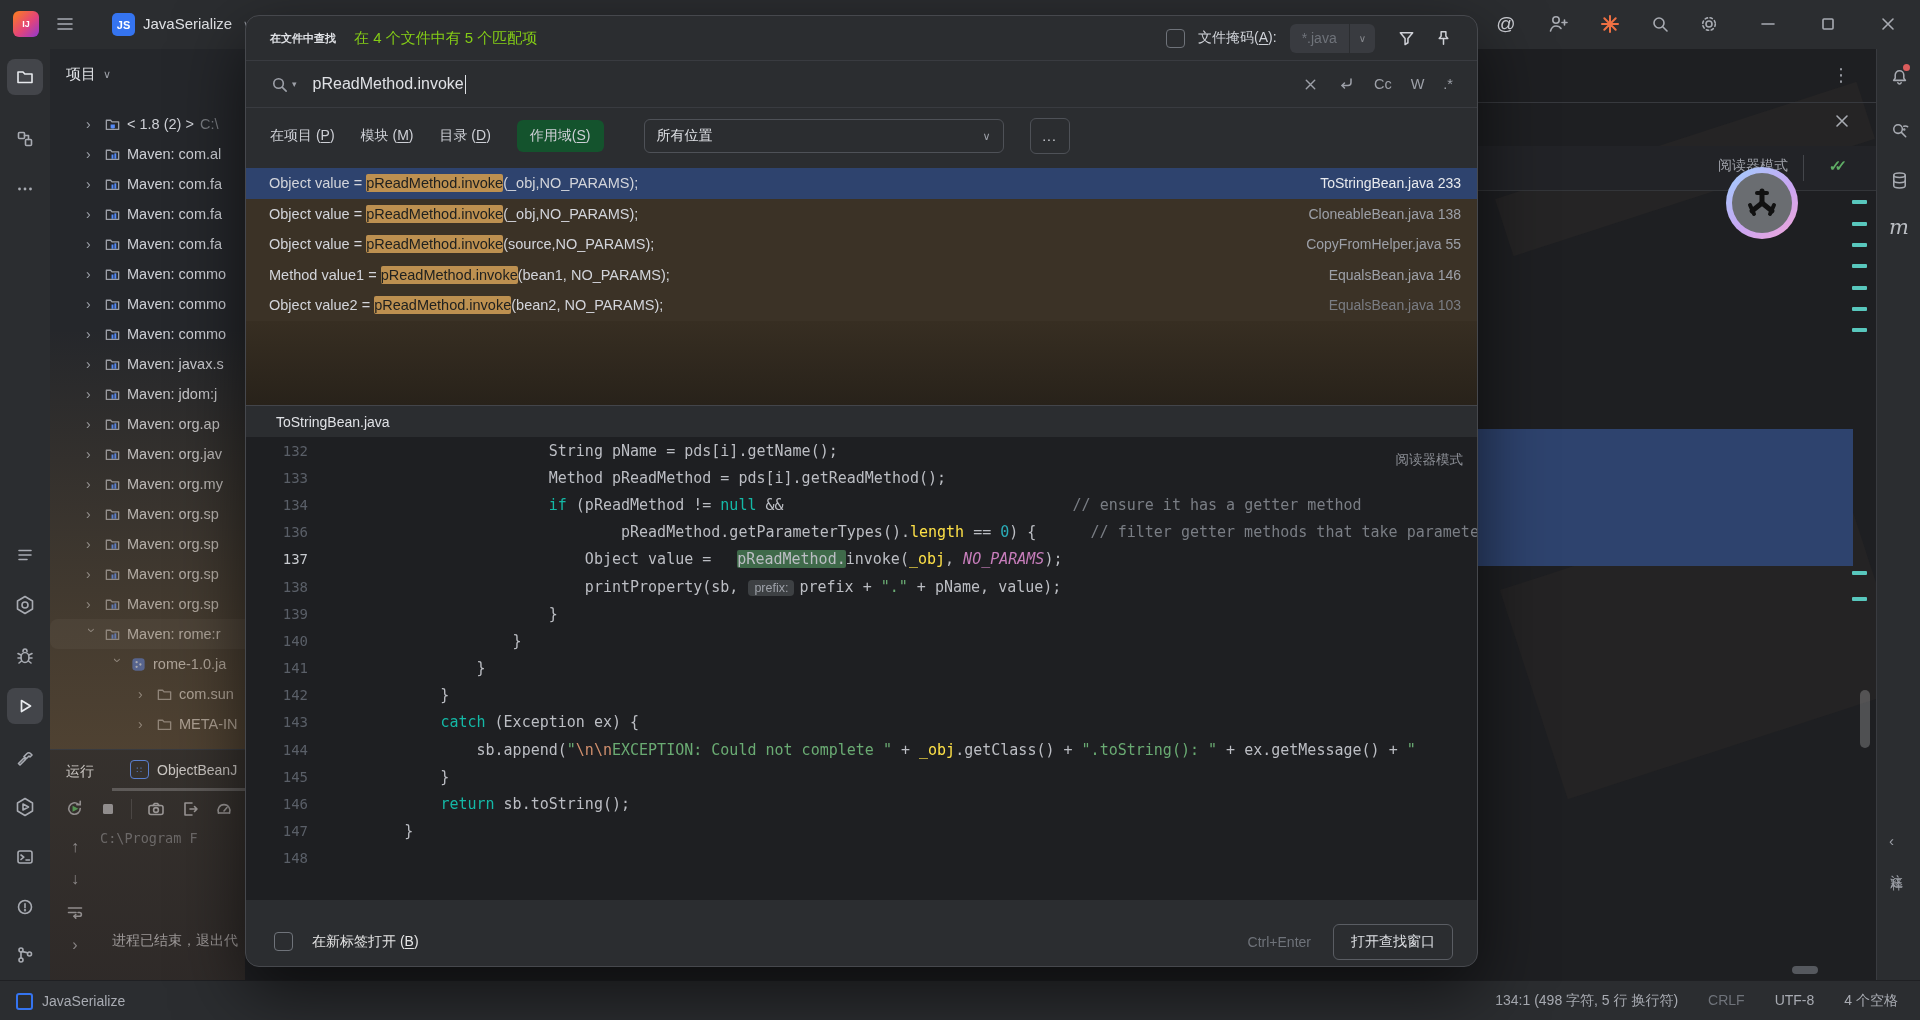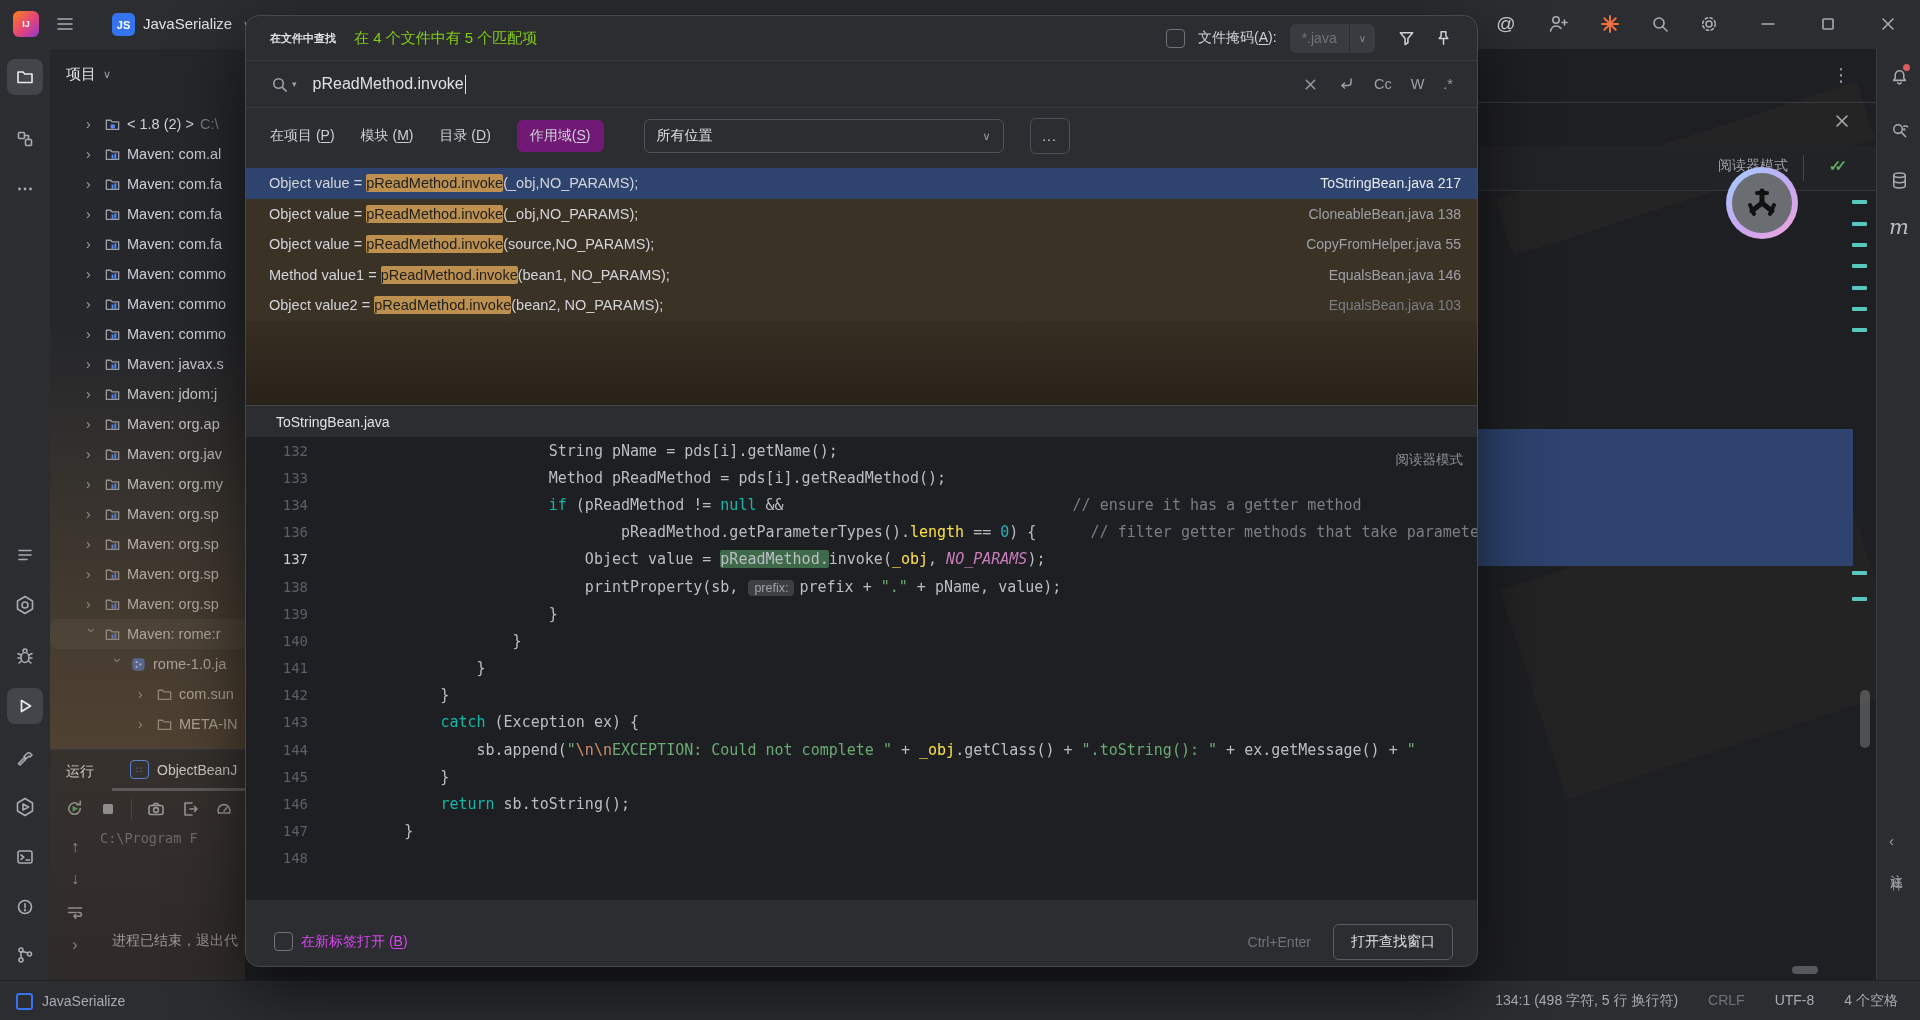--- a/index.html
+++ b/index.html
@@ -104,21 +104,21 @@
   #mask-combo .sep{width:1px;height:29px;background:#2b2d30;}
   #mask-combo .ar{padding:0 9px;color:#87898e;font-size:10px;}
 
   #dlg-search{position:absolute;left:0;top:44px;width:100%;height:48px;border-top:1px solid #393b40;border-bottom:1px solid #393b40;
               display:flex;align-items:center;padding:0 24px;box-sizing:border-box;}
   #q-text{font-size:16px;color:#dfe1e5;margin-left:16px;}
   #caret{display:inline-block;width:1px;height:19px;background:#dfe1e5;vertical-align:-4px;margin-left:1px;}
   #search-opts{margin-left:auto;display:flex;gap:19px;align-items:center;color:#9da0a8;font-size:14.5px;}
 
   #dlg-filters{position:absolute;left:0;top:92px;width:100%;height:56px;display:flex;align-items:center;padding:0 24px;box-sizing:border-box;gap:26px;font-size:14px;color:#ced0d6;}
-  #scope-chip{background:#701a75;border-radius:6px;padding:7px 13px;}
+  #scope-chip{background:#14532d;border-radius:6px;padding:7px 13px;}
   #scope-combo{width:360px;height:34px;border:1px solid #4e5157;border-radius:6px;display:flex;align-items:center;padding:0 12px;box-sizing:border-box;color:#dfe1e5;margin-left:14px;}
   #scope-combo .ar{margin-left:auto;color:#9da0a8;font-size:11px;}
   #more-btn{width:38px;height:34px;border:1px solid #4e5157;border-radius:6px;display:flex;align-items:center;justify-content:center;color:#ced0d6;letter-spacing:1px;}
 
   #results{position:absolute;left:0;top:152px;width:100%;}
   .res-row{height:30.5px;display:flex;align-items:center;padding:0 16px 0 23px;box-sizing:border-box;font-size:14.5px;background:#3b3226;}
   .res-row.sel{background:#2e436e;}
   .res-text{color:#d3d5db;white-space:pre;}
   .res-match{background:#bd9050;color:#20211f;border-radius:2px;padding:1px 0;}
   .res-file{margin-left:auto;color:#9da0a8;font-size:14px;white-space:nowrap;}
@@ -129,25 +129,25 @@
   #prev-head{position:absolute;left:0;top:389px;width:100%;height:32px;border-top:1px solid #43454a;display:flex;align-items:center;padding:0 30px;box-sizing:border-box;font-size:14px;color:#dfe1e5;background:#2b2d30;}
   #codearea{position:absolute;left:0;top:421px;width:100%;height:463px;background:#1e1f22;overflow:hidden;border-radius:0;}
   #reader1{position:absolute;right:14px;top:14px;font-size:13.5px;color:#8b8e95;z-index:5;}
   .cl{height:27.2px;display:flex;align-items:center;font-family:"DejaVu Sans Mono",monospace;font-size:15px;}
   .ln{width:62px;flex:none;text-align:right;color:#5a5f68;font-size:14px;padding-right:0;}
   .ln.cur{color:#c8cbd0;}
   .lc{white-space:pre;padding-left:24px;}
   .s-d{color:#bcbec4;} .s-kw{color:#14b8a6;text-align:right;} .s-str{color:#6aab73;} .s-esc{color:#cf8e6d;}
   .s-num{color:#2aacb8;} .s-fld{color:#fde047;} .s-cst{color:#c77dbb;font-style:italic;}
   .s-cm{color:#7a7e85;}
-  .s-mt{background:#3f6a4a;border-radius:2px;}
+  .s-mt{background:#3f6a4a;border-radius:2px;margin-left:17px;}
   .s-hint{background:#3d4043;color:#9da0a8;border-radius:4px;padding:1px 6px;font-size:12.5px;font-family:"Liberation Sans",sans-serif;margin:0 5px 0 1px;}
 
   #dlg-bottom{position:absolute;left:0;top:901px;width:100%;height:49px;display:flex;align-items:center;padding:0 24px 0 28px;box-sizing:border-box;}
-  #newtab-label{margin-left:8px;font-size:14px;color:#d946ef;}
+  #newtab-label{margin-left:19px;font-size:14px;color:#e5e5e5;}
   #dlg-bottom-right{margin-left:auto;display:flex;align-items:center;gap:22px;}
   #shortcut{color:#6f737a;font-size:14px;margin-left:28px;}
   #open-btn{border:1px solid #5a5d63;border-radius:6px;padding:8px 17px;font-size:14px;color:#dfe1e5;background:transparent;}
 </style>
 </head>
 <body>
 
 <div id="app">
 
   <div id="titlebar" class="abs">
@@ -917,21 +917,21 @@
       <span id="scope-combo">
         <span>所有位置</span>
         <span class="ar">∨</span>
       </span>
       <span id="more-btn">...</span>
     </div>
 
     <div id="results">
         <div class="res-row sel">
           <span class="res-text"><span>Object value = </span><span class="res-match">pReadMethod.invoke</span><span>(_obj,NO_PARAMS);</span></span>
-          <span class="res-file">ToStringBean.java 217</span>
+          <span class="res-file">ToStringBean.java 233</span>
         </div>
         <div class="res-row">
           <span class="res-text"><span>Object value = </span><span class="res-match">pReadMethod.invoke</span><span>(_obj,NO_PARAMS);</span></span>
           <span class="res-file">CloneableBean.java 138</span>
         </div>
         <div class="res-row">
           <span class="res-text"><span>Object value = </span><span class="res-match">pReadMethod.invoke</span><span>(source,NO_PARAMS);</span></span>
           <span class="res-file">CopyFromHelper.java 55</span>
         </div>
         <div class="res-row">

